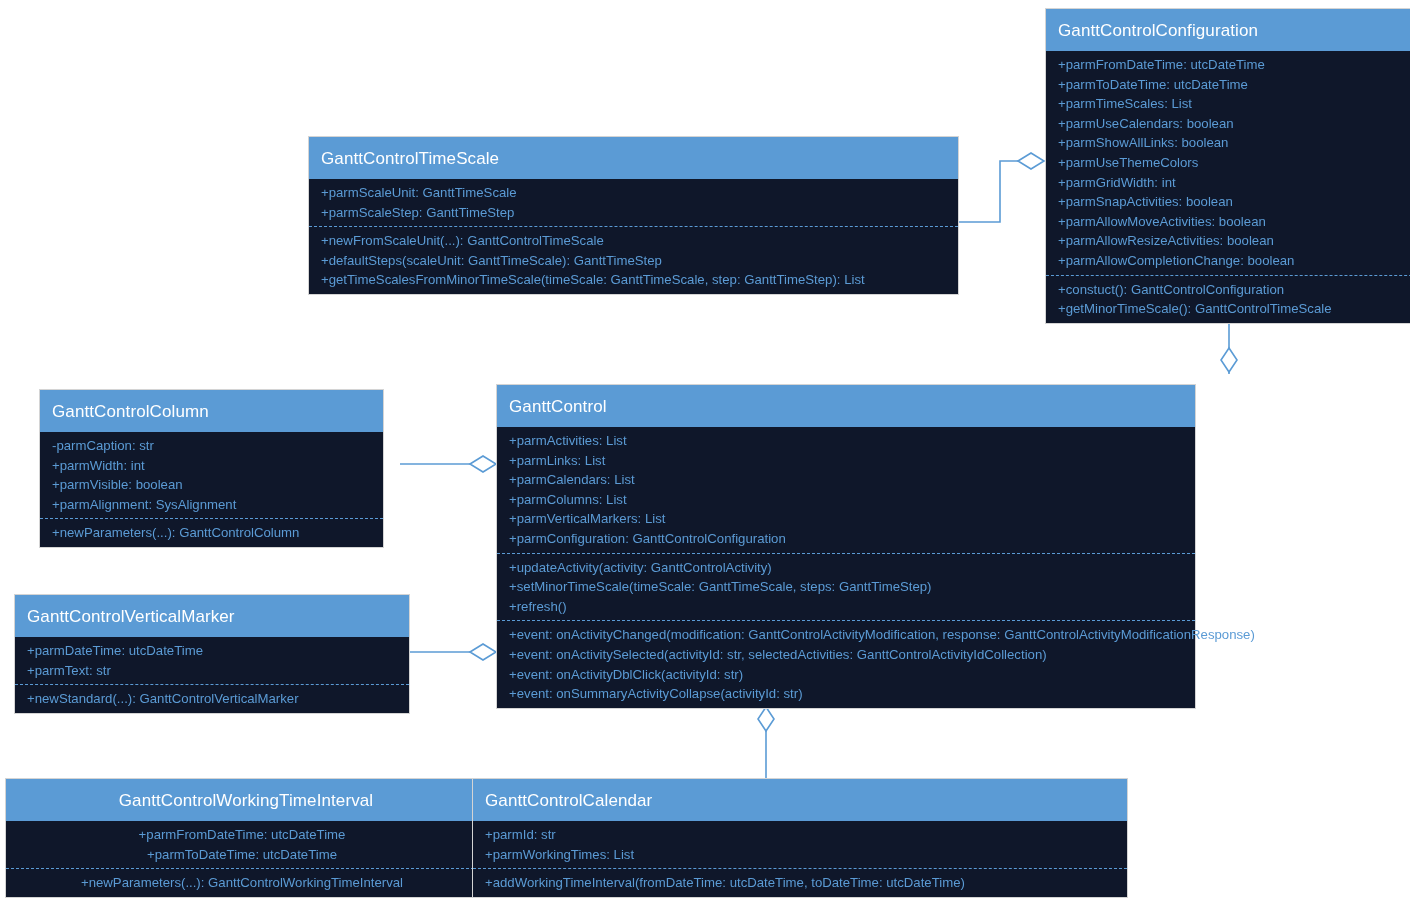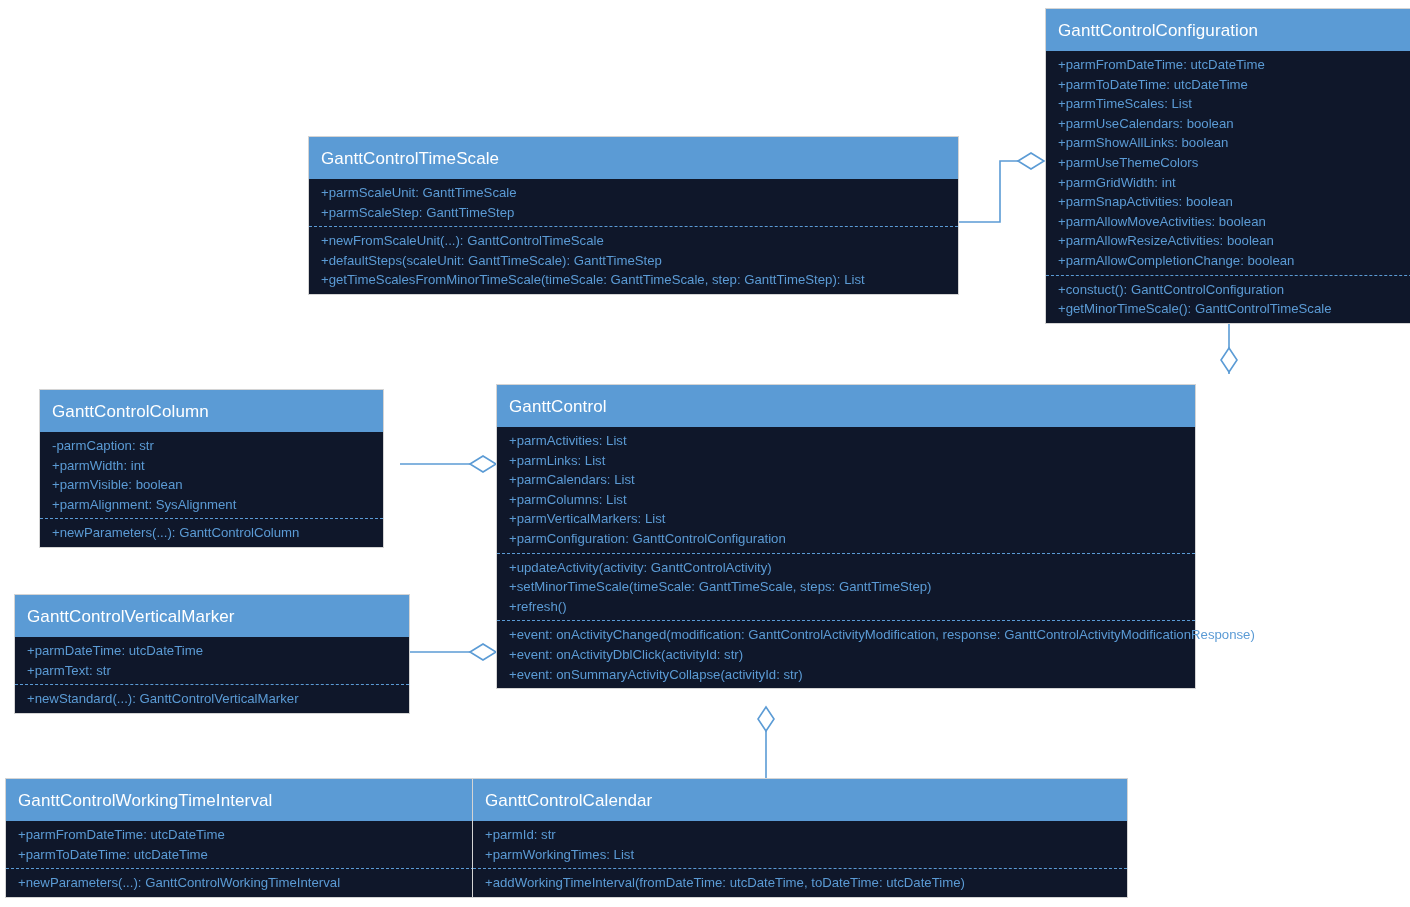--- a/index.html
+++ b/index.html
@@ -171,37 +171,38 @@
       <div class="uml-row">+parmVerticalMarkers: List</div>
       <div class="uml-row">+parmConfiguration: GanttControlConfiguration</div>
     </div>
     <div class="uml-compartment dashed-top">
       <div class="uml-row">+updateActivity(activity: GanttControlActivity)</div>
       <div class="uml-row">+setMinorTimeScale(timeScale: GanttTimeScale, steps: GanttTimeStep)</div>
       <div class="uml-row">+refresh()</div>
     </div>
     <div class="uml-compartment dashed-top">
       <div class="uml-row overflow-row">+event: onActivityChanged(modification: GanttControlActivityModification, response: GanttControlActivityModificationResponse)</div>
+      <div class="uml-row">+event: onActivitySelected(activityId: str, selectedActivities: GanttControlActivityIdCollection)</div>
       <div class="uml-row">+event: onActivityDblClick(activityId: str)</div>
       <div class="uml-row">+event: onSummaryActivityCollapse(activityId: str)</div>
     </div>
   </div>
 
   <div class="uml-class" style="left:14px; top:594px; width:396px;">
     <div class="uml-header">GanttControlVerticalMarker</div>
     <div class="uml-compartment">
       <div class="uml-row">+parmDateTime: utcDateTime</div>
       <div class="uml-row">+parmText: str</div>
     </div>
     <div class="uml-compartment dashed-top">
       <div class="uml-row">+newStandard(...): GanttControlVerticalMarker</div>
     </div>
   </div>
 
-  <div class="uml-class" style="left:5px; top:778px; width:470px;">
+  <div class="uml-class" style="left:5px; top:778px; width:470px;text-align:center;">
     <div class="uml-header">GanttControlWorkingTimeInterval</div>
     <div class="uml-compartment">
       <div class="uml-row">+parmFromDateTime: utcDateTime</div>
       <div class="uml-row">+parmToDateTime: utcDateTime</div>
     </div>
     <div class="uml-compartment dashed-top">
       <div class="uml-row">+newParameters(...): GanttControlWorkingTimeInterval</div>
     </div>
   </div>
 

